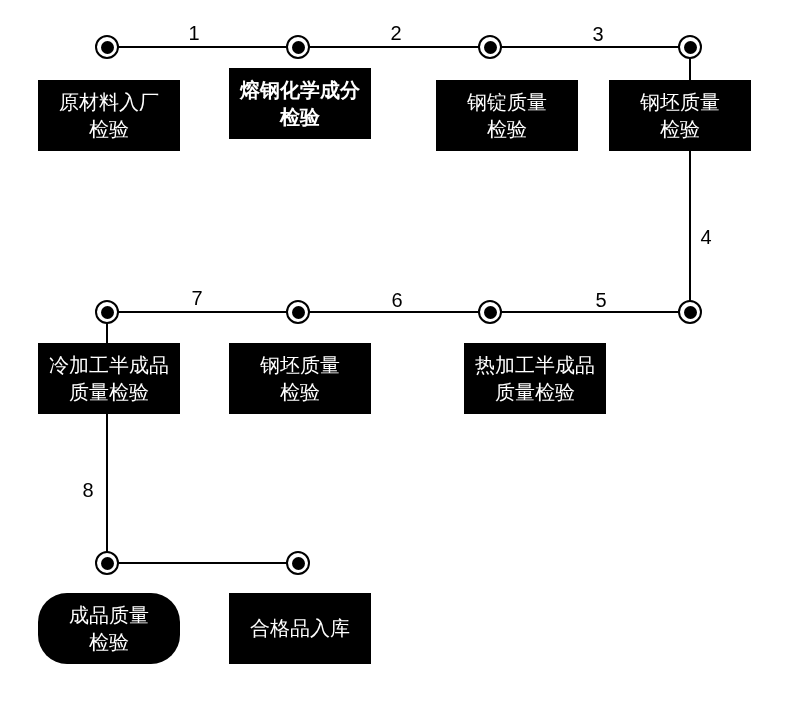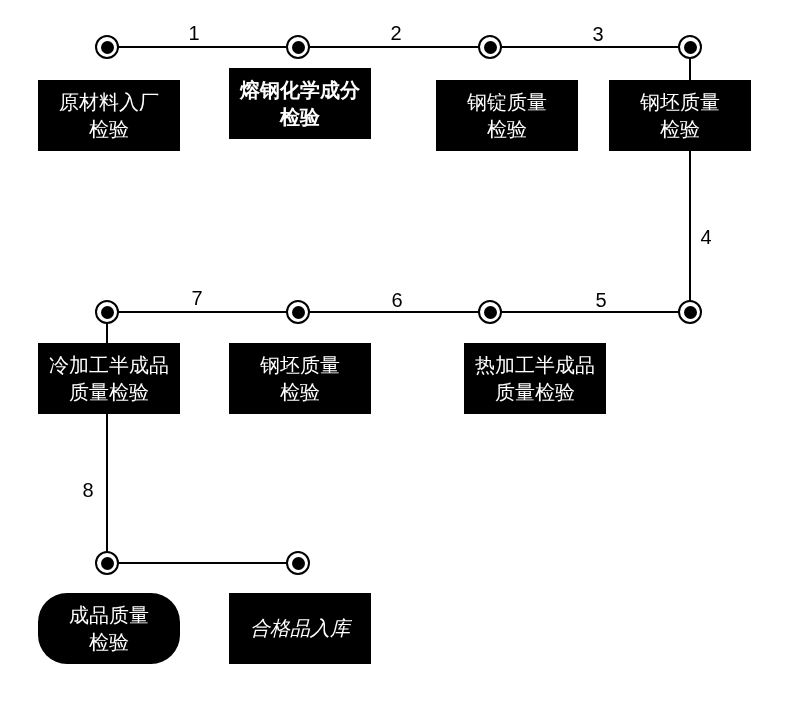--- a/index.html
+++ b/index.html
@@ -133,15 +133,15 @@
 
   <div class="pbox" style="left:38px; top:343px;">冷加工半成品
 质量检验</div>
   <div class="pbox" style="left:229px; top:343px;">钢坯质量
 检验</div>
   <div class="pbox" style="left:420px; top:343px;margin-left:44px;">热加工半成品
 质量检验</div>
 
   <div class="pbox" style="left:38px; top:593px;border-radius:29px;">成品质量
 检验</div>
-  <div class="pbox" style="left:229px; top:593px;font-style:italic;">合格品入库</div>
+  <div class="pbox" style="left:229px; top:593px;">合格品入库</div>
 
 </div>
 
 </body></html>

